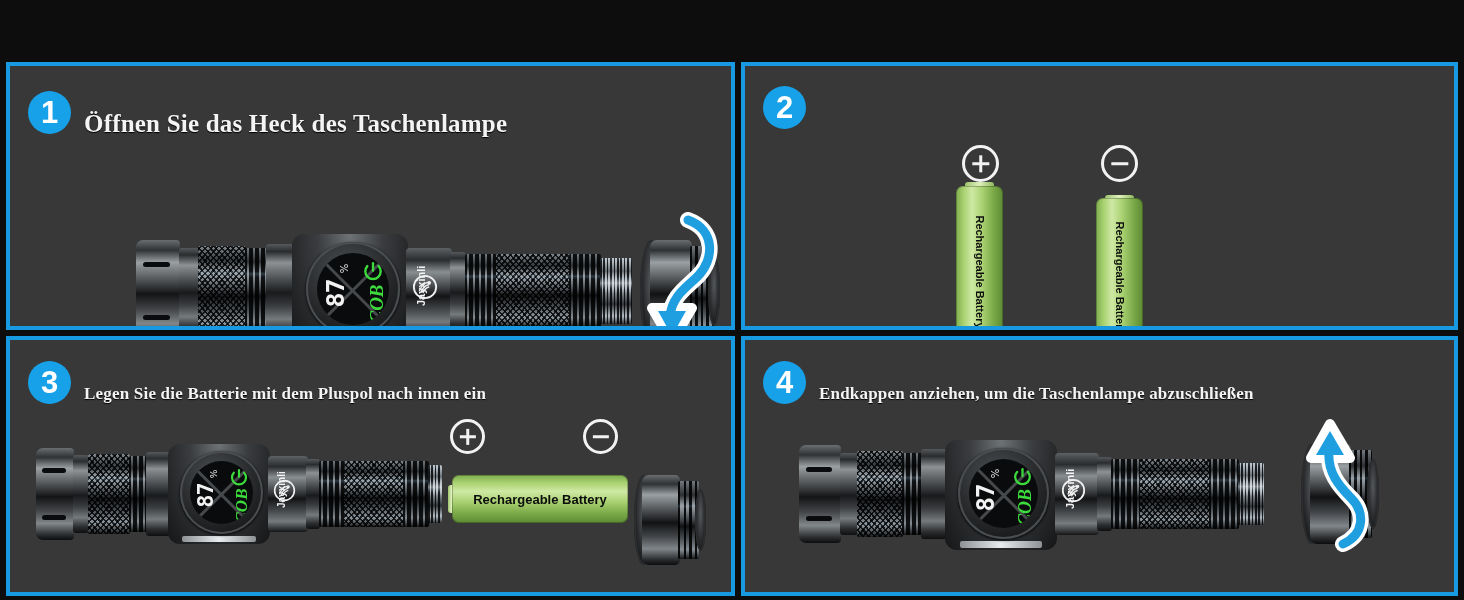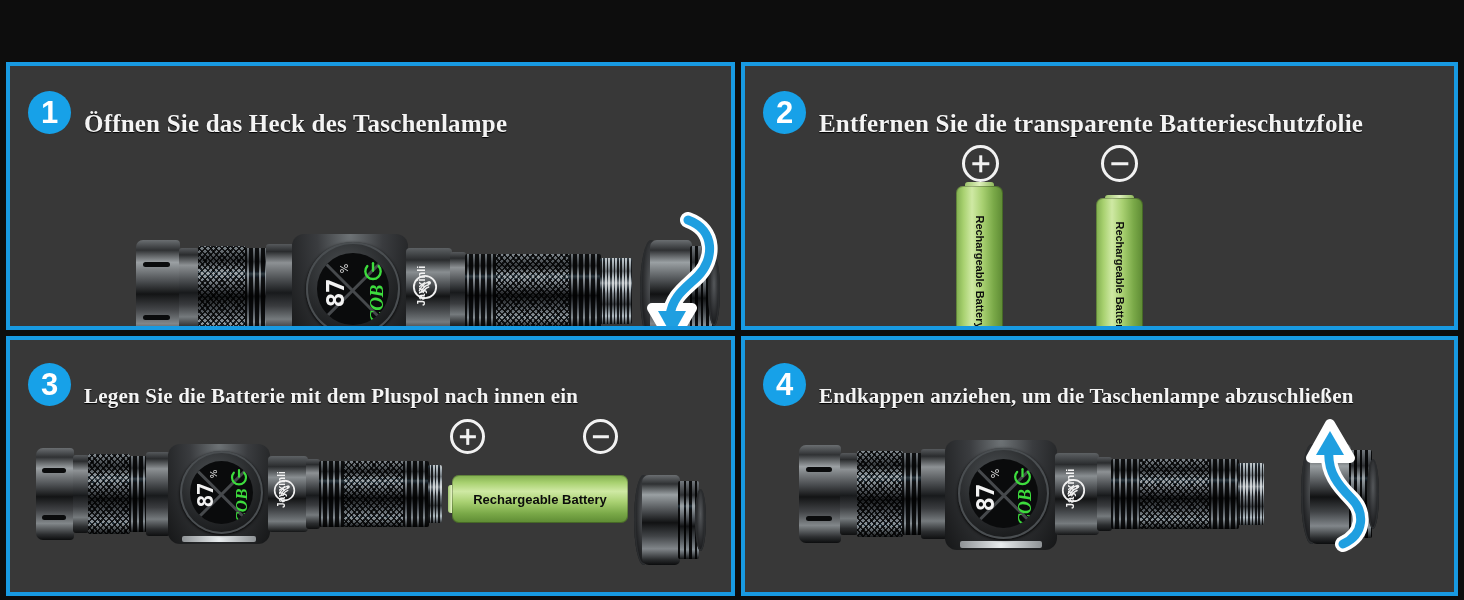--- a/index.html
+++ b/index.html
@@ -56,21 +56,21 @@
   }
   .htext {
     color: #f4f4f4;
     font-family: "Liberation Serif", serif;
     font-size: 25px;
     font-weight: bold;
     letter-spacing: .2px;
     text-shadow: 0 1px 1px #000;
     margin-top: 24px;
   }
-  .p3 .htext, .p4 .htext { font-size: 21px; }
+  .p3 .htext, .p4 .htext { font-size: 17px; }
 
   
   .torch { position: absolute; }
 
   .seg {
     position: absolute;
     border-radius: 3px;
     background:
       linear-gradient(to bottom,
         #56595c 0%, #2a2c2e 8%, #8d9194 20%,
@@ -362,21 +362,20 @@
           <path d="M24 96 L 6 96 L 26 130 L 46 96 Z" fill="#ffffff" stroke="#ffffff" stroke-width="10" stroke-linejoin="round"></path>
           <path d="M42 8 C 70 18, 68 48, 52 64 C 40 76, 26 84, 24 104" fill="none" stroke="#1f9fe0" stroke-width="9" stroke-linecap="round"></path>
           <path d="M25 99 L 12 99 L 26 124 L 40 99 Z" fill="#1f9fe0"></path>
         </svg>
       </div>
     </div>
 
     <div class="panel p2">
       <div class="head">
         <div class="badge">2</div>
-        <div class="htext">Entfernen Sie die transparente Batterieschutzfolie</div>
       </div>
 
       <div class="pol plus" style="left:217px; top:79px; width:37px; height:37px;"></div>
       <div class="batt vert" style="left:211px; top:120px; width:47px; height:172px;">
         <div class="tip" style="left:9px; top:-4px; width:29px; height:7px;"></div>
         <div class="cell"></div>
         <div class="lbl" style="font-size:11px;">Rechargeable Battery</div>
       </div>
 
       <div class="pol minus" style="left:356px; top:79px; width:37px; height:37px;"></div>

